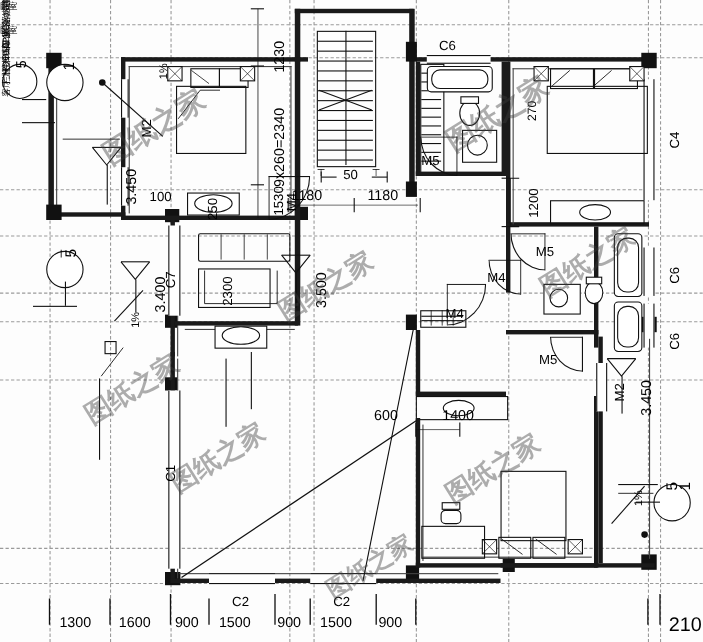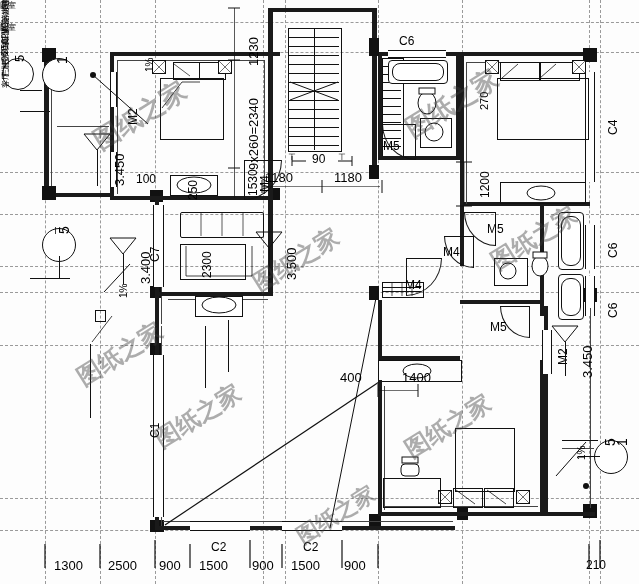--- a/index.html
+++ b/index.html
@@ -401,21 +401,21 @@
   <div class="txt dimv vtxt" style="left:246px;top:196px;font-size:12px;">1530</div>
   <svg style="left:222px;top:8px;width:24px;height:190px;">
     <line x1="6" y1="0" x2="18" y2="0" stroke="#111"></line>
     <line x1="6" y1="52" x2="18" y2="52" stroke="#111"></line>
     <line x1="6" y1="160" x2="18" y2="160" stroke="#111"></line>
   </svg>
 
   <div class="dimline" style="left:262px;top:186px;width:118px;opacity:.55;"></div>
   <div class="txt dim" style="left:265px;top:170px;font-size:13px;">1180</div>
   <div class="txt dim" style="left:334px;top:170px;font-size:13px;">1180</div>
-  <div class="txt dim" style="left:312px;top:152px;font-size:12px;">90</div>
+  <div class="txt dim" style="left:312px;top:152px;font-size:12px;">50</div>
   <svg style="left:292px;top:155px;width:60px;height:12px;">
     <line x1="0" y1="6" x2="14" y2="6" stroke="#111"></line>
     <line x1="46" y1="6" x2="60" y2="6" stroke="#111"></line>
     <line x1="0" y1="1" x2="0" y2="11" stroke="#111"></line>
     <line x1="60" y1="1" x2="60" y2="11" stroke="#111"></line>
   </svg>
   <svg style="left:260px;top:180px;width:124px;height:14px;">
     <line x1="2" y1="0" x2="2" y2="13" stroke="#111"></line>
     <line x1="62" y1="0" x2="62" y2="13" stroke="#111"></line>
     <line x1="122" y1="0" x2="122" y2="13" stroke="#111"></line>
@@ -431,21 +431,21 @@
   </svg>
 
   <div class="txt dimv vtxt" style="left:478px;top:198px;font-size:12px;">1200</div>
   <svg style="left:456px;top:160px;width:20px;height:50px;">
     <line x1="0" y1="2" x2="16" y2="2" stroke="#111"></line>
     <line x1="0" y1="46" x2="16" y2="46" stroke="#111"></line>
     <line x1="8" y1="2" x2="8" y2="46" stroke="#111" stroke-width="0.7"></line>
   </svg>
   <div class="txt dimv vtxt" style="left:478px;top:110px;font-size:11px;">270</div>
 
-  <div class="txt dim" style="left:340px;top:370px;font-size:13px;">400</div>
+  <div class="txt dim" style="left:340px;top:370px;font-size:13px;">600</div>
   <div class="txt dim" style="left:402px;top:370px;font-size:13px;">1400</div>
   <div class="dimline" style="left:378px;top:390px;width:40px;opacity:.6;"></div>
   <svg style="left:374px;top:384px;width:50px;height:14px;">
     <line x1="4" y1="0" x2="4" y2="13" stroke="#111"></line>
     <line x1="44" y1="0" x2="44" y2="13" stroke="#111"></line>
   </svg>
 
   <div class="ln h" style="left:45px;top:545px;width:1px;height:0;"></div>
   <svg style="left:0;top:540px;width:639px;height:30px;">
     <line x1="45" y1="4" x2="45" y2="28" stroke="#111" stroke-width="1.2"></line>
@@ -453,27 +453,27 @@
     <line x1="155" y1="0" x2="155" y2="28" stroke="#111" stroke-width="1.2"></line>
     <line x1="190" y1="4" x2="190" y2="28" stroke="#111" stroke-width="1.2"></line>
     <line x1="250" y1="0" x2="250" y2="28" stroke="#111" stroke-width="1.2"></line>
     <line x1="282" y1="4" x2="282" y2="28" stroke="#111" stroke-width="1.2"></line>
     <line x1="342" y1="0" x2="342" y2="28" stroke="#111" stroke-width="1.2"></line>
     <line x1="378" y1="4" x2="378" y2="28" stroke="#111" stroke-width="1.2"></line>
     <line x1="589" y1="4" x2="589" y2="28" stroke="#111" stroke-width="1.2"></line>
     <line x1="600" y1="0" x2="600" y2="28" stroke="#111" stroke-width="1.2"></line>
   </svg>
   <div class="txt dim" style="left:54px;top:558px;font-size:13px;">1300</div>
-  <div class="txt dim" style="left:108px;top:558px;font-size:13px;">2500</div>
+  <div class="txt dim" style="left:108px;top:558px;font-size:13px;">1600</div>
   <div class="txt dim" style="left:159px;top:558px;font-size:13px;">900</div>
   <div class="txt dim" style="left:199px;top:558px;font-size:13px;">1500</div>
   <div class="txt dim" style="left:252px;top:558px;font-size:13px;">900</div>
   <div class="txt dim" style="left:291px;top:558px;font-size:13px;">1500</div>
   <div class="txt dim" style="left:344px;top:558px;font-size:13px;">900</div>
-  <div class="txt dim" style="left:586px;top:558px;font-size:12px;">210</div>
+  <div class="txt dim" style="left:608px;top:558px;font-size:18px;">210</div>
 
   <div class="txt lbl" style="left:399px;top:34px;">C6</div>
   <div class="txt lbl vtxt" style="left:606px;top:135px;">C4</div>
   <div class="txt lbl vtxt" style="left:606px;top:258px;">C6</div>
   <div class="txt lbl vtxt" style="left:606px;top:318px;">C6</div>
   <div class="txt lbl vtxt" style="left:148px;top:262px;">C7</div>
   <div class="txt lbl vtxt" style="left:148px;top:438px;">C1</div>
   <div class="txt lbl" style="left:211px;top:540px;">C2</div>
   <div class="txt lbl" style="left:303px;top:540px;">C2</div>
 

